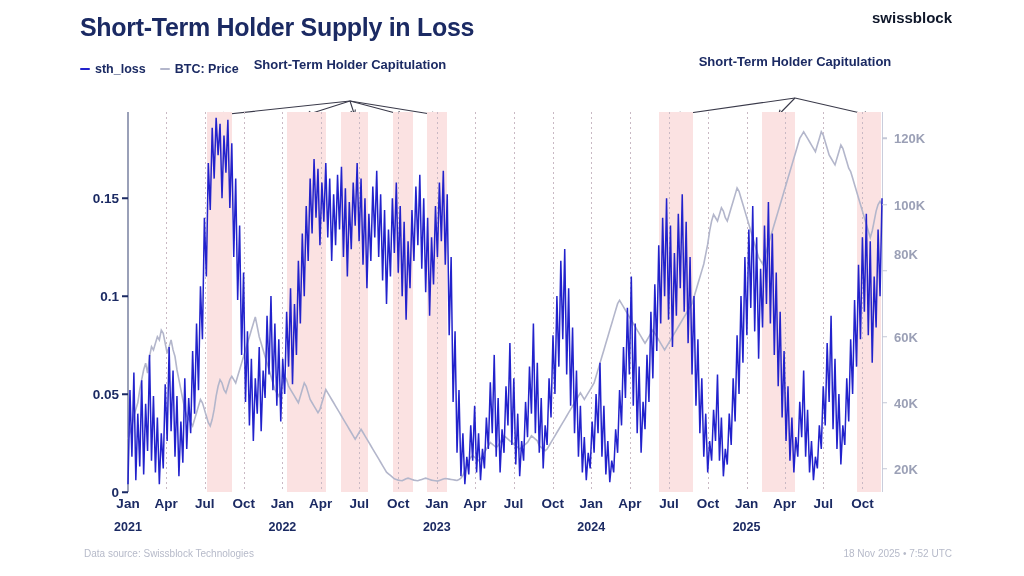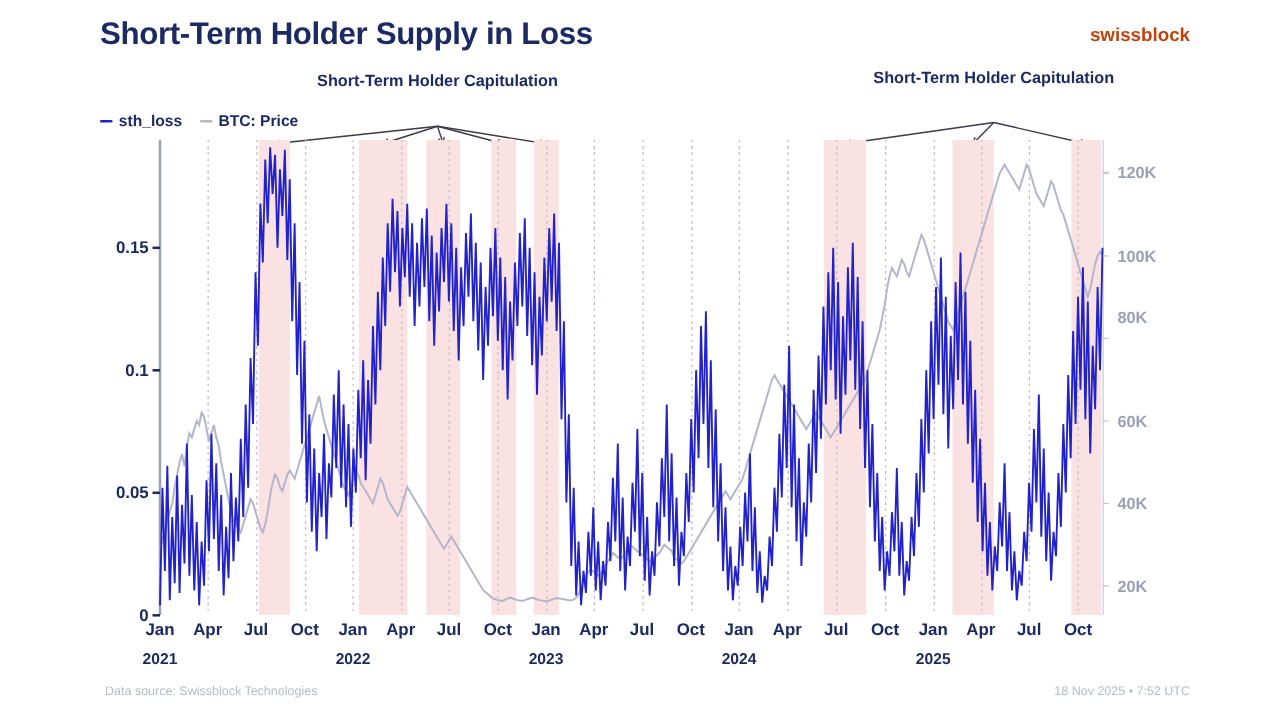--- a/index.html
+++ b/index.html
@@ -9,26 +9,26 @@
     color:#1b2159;overflow:hidden;position:relative;
   }
   #stage{position:absolute;inset:0;}
 
   .title{
     position:absolute;left:80px;top:13px;
     font-size:25px;font-weight:bold;letter-spacing:-0.3px;
     color:#1b2a63;white-space:nowrap;
   }
   .brand{
-    position:absolute;right:72px;top:20px;
-    font-size:15px;font-weight:bold;color:#c2410c;
+    position:absolute;right:72px;top:9px;
+    font-size:15px;font-weight:bold;color:#0f172a;
   }
 
   .legend{position:absolute;left:80px;top:62px;display:flex;align-items:center;gap:14px;}
-  .legend .item{display:flex;align-items:center;gap:5px;font-size:12.5px;font-weight:bold;color:#1b2a63;margin-top:28px;}
+  .legend .item{display:flex;align-items:center;gap:5px;font-size:12.5px;font-weight:bold;color:#1b2a63;}
   .legend .dash{display:inline-block;width:10px;height:2px;border-radius:1px;}
 
   .annot{
     position:absolute;text-align:center;font-size:13px;font-weight:bold;
     color:#1b2a63;line-height:1.35;white-space:nowrap;
   }
   .annot.left{left:216px;top:56px;width:268px;}
   .annot.right{left:672px;top:53px;width:246px;}
 
   .plot{position:absolute;left:128px;top:112px;width:754px;height:380px;}

